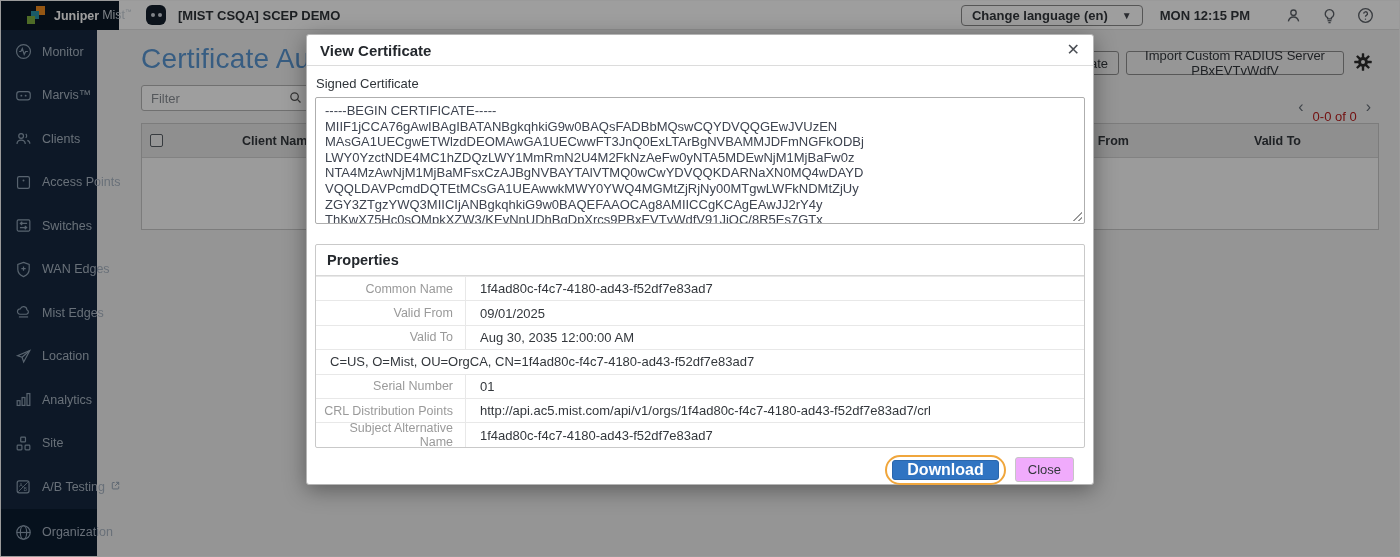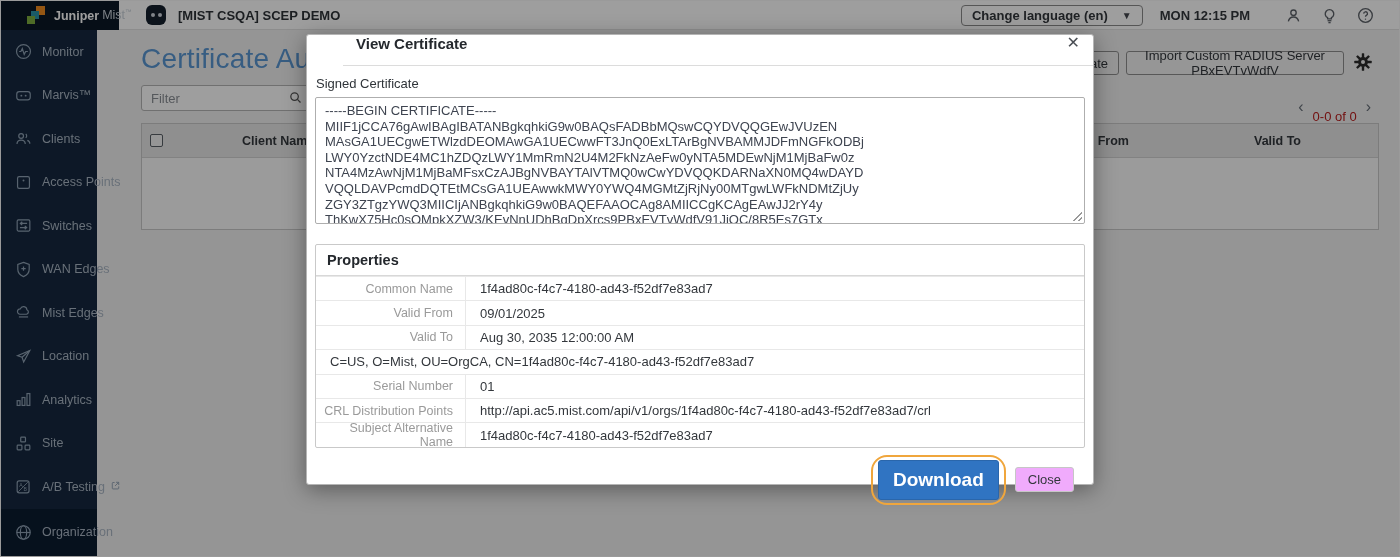--- a/index.html
+++ b/index.html
@@ -73,22 +73,22 @@
   .th { position:absolute; top:10px; font-size:12.5px; font-weight:700; color:#33373c; }
   .th.client { left:100px; }
   .th.vfrom { left:923px; }
   .th.vto { left:1112px; }
 
   
   .overlay { position:absolute; inset:0; background:rgba(0,0,0,.38); z-index:10; }
   .modal { position:absolute; left:305px; top:33px; width:788px; height:451px; background:#fff;
            border:1px solid #b5b5b5; border-radius:3px; box-shadow:0 5px 22px rgba(0,0,0,.38);
            z-index:20; }
-  .m-header { height:31px; display:flex; padding:0 13px;
-              border-bottom:1px solid #dcdcdc;margin-left:36px; }
+  .m-header { height:31px; display:flex; align-items:center; padding:0 13px;
+              border-bottom:1px solid #dcdcdc; }
   .m-title { font-size:15px; font-weight:700; color:#24282d; }
   .m-close { margin-left:auto; font-size:16px; font-weight:700; color:#4a4e54; cursor:pointer; line-height:1; }
   .m-body { padding:8px 8px 0 8px; }
   .signed-label { font-size:13px; color:#2e3338; margin:2px 0 6px 1px; }
   .cert-box { position:relative; width:100%; height:127px; border:1px solid #aeaeae; border-radius:2px;
               background:#fff; padding:5px 9px; overflow:hidden; }
   .cert-text { font-size:13px; line-height:15.6px; color:#3e4450; white-space:pre; }
   .resize-handle { position:absolute; right:2px; bottom:2px; width:10px; height:10px;
                    background:repeating-linear-gradient(-45deg,transparent 0 2px,#999 2px 3.2px);
                    clip-path:polygon(100% 0,100% 100%,0 100%); }
@@ -97,21 +97,21 @@
                    font-size:14.5px; font-weight:600; color:#24282d; border-bottom:1px solid #d8d8d8; }
   .prow { display:flex; height:24.4px; align-items:center; border-top:1px solid #e8e8e8; }
   .prow:first-of-type { border-top:none; }
   .plabel { width:150px; flex:none; text-align:right; padding-right:12px; font-size:12.5px;
             color:#9a9a9a; border-right:1px solid #e8e8e8; height:100%; display:flex;
             align-items:center; justify-content:flex-end; }
   .pvalue { padding-left:14px; font-size:13px; color:#33373c; white-space:nowrap; }
   .m-footer { display:flex; justify-content:flex-end; align-items:center; padding:7px 11px 0 0; }
   .dl-ring { border:2.5px solid #f0a63c; border-radius:16px; padding:3px 5px; }
   .btn-download { background:#3074c2; border:1px solid #2a66ab; border-radius:3px; color:#fff;
-                  font-size:19px; font-weight:600; padding:8px 14px; cursor:pointer; font-family:inherit; }
+                  font-size:16px; font-weight:600; padding:0 14px; cursor:pointer; font-family:inherit; }
   .btn-close { background:#f0abfc; border:1px solid #c6c6c6; border-radius:3px; color:#33373c;
                font-size:13px; padding:4px 12px; margin-left:9px; cursor:pointer; font-family:inherit; }
 </style>
 </head>
 <body>
 
 <div class="screen">
 
   <div class="logo-block">
     <div class="logo-mark">

